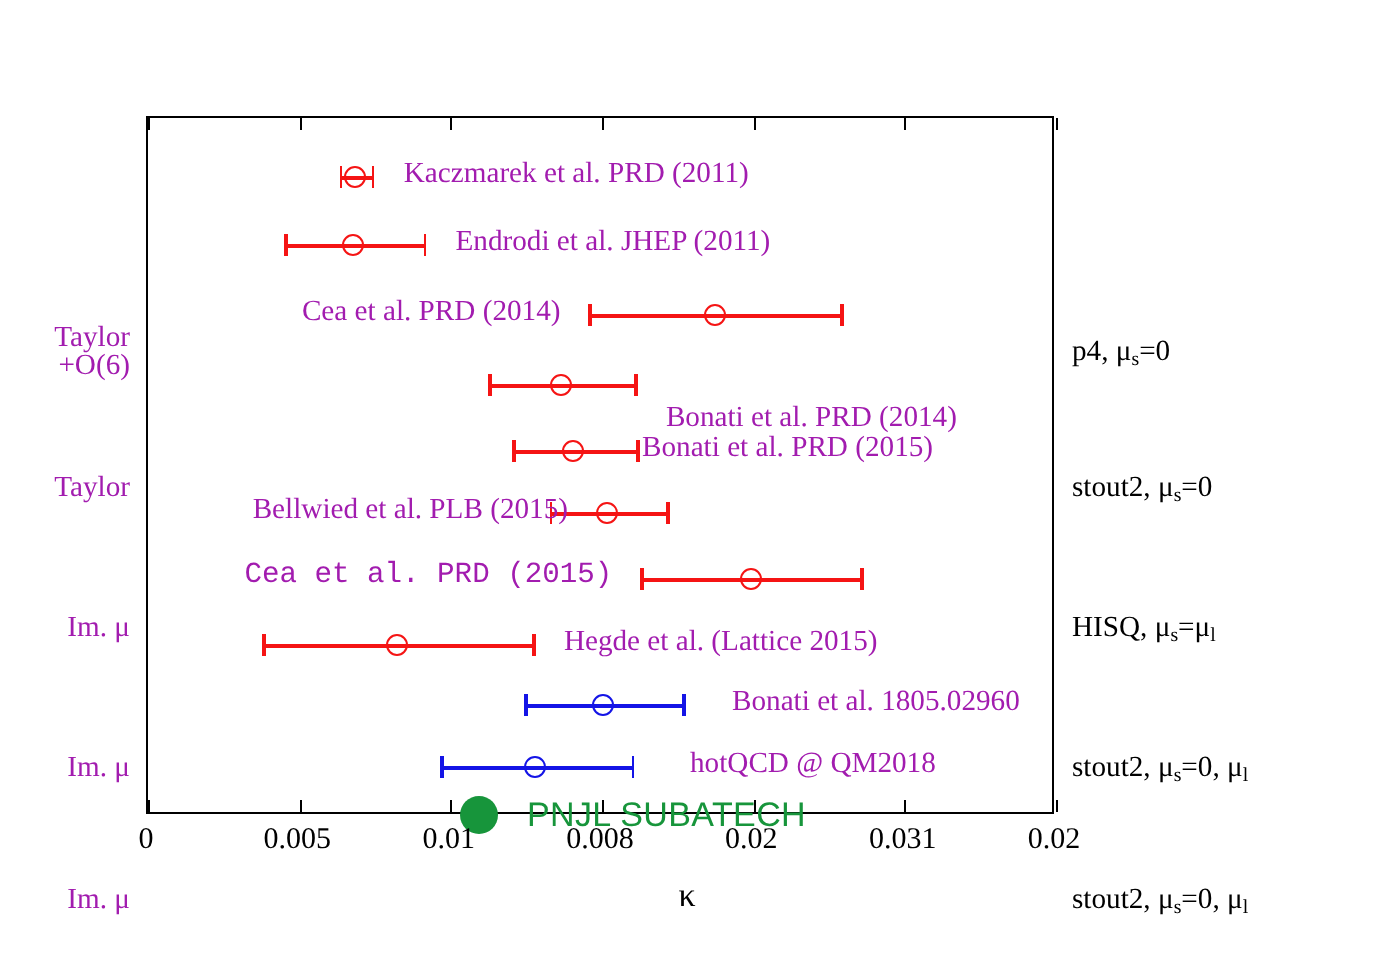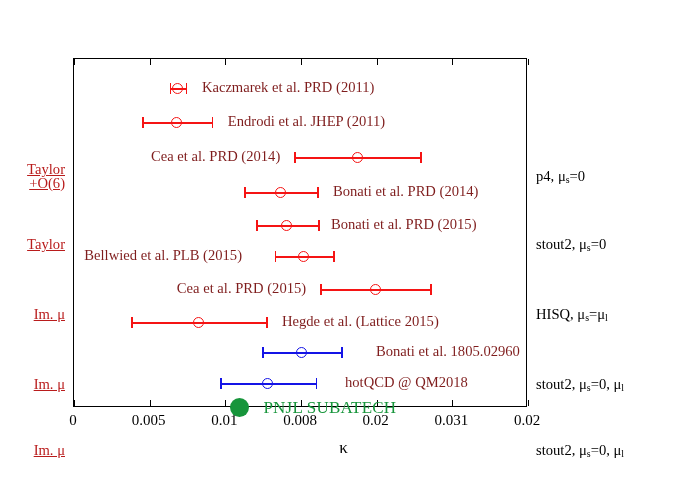--- a/index.html
+++ b/index.html
@@ -24,44 +24,44 @@
   .bar-line{position:absolute;top:0;height:1.6px;}
   .cap{position:absolute;top:-5.5px;width:1.6px;height:11px;}
   .marker{
     position:absolute;top:-5.5px;width:11px;height:11px;
     border-radius:50%;border:1.8px solid currentColor;box-sizing:border-box;
     background:transparent;
   }
 
   .cite{
     position:absolute;font-size:14.6px;line-height:1;white-space:nowrap;
-    color:#7f1d1d;top:-8px;
+    color:#a21caf;top:-8px;
   }
   .cite.right{text-align:left;}
   .cite.left{text-align:right;}
 
   
   .lbl-left{
     position:absolute;right:622px;text-align:right;white-space:nowrap;
-    font-size:14.6px;line-height:13.5px;color:#b91c1c;text-decoration:underline;
+    font-size:14.6px;line-height:13.5px;color:#a21caf;
   }
   .lbl-left span{display:block;}
   .lbl-right{
     position:absolute;left:536px;text-align:left;white-space:nowrap;
     font-size:14.6px;line-height:13.5px;color:#000;
   }
   .lbl-right span{display:block;}
   sub{font-size:0.68em;vertical-align:-0.25em;}
 
   
   .pnjl-dot{
     position:absolute;width:19px;height:19px;border-radius:50%;
   }
   .pnjl-text{
-    position:absolute;font-family:Liberation Serif, serif;
+    position:absolute;font-family:Liberation Sans, sans-serif;
     font-size:17px;letter-spacing:0.2px;white-space:nowrap;
   }
 
   
   .axis-tick-label{
     position:absolute;top:412px;font-size:15px;text-align:center;
     transform:translateX(-50%);white-space:nowrap;
   }
   .axis-title{
     position:absolute;top:438px;left:0;width:687px;text-align:center;
@@ -137,78 +137,78 @@
           <span>HISQ, μ<sub>s</sub>=μ<sub>l</sub></span>
         </div>
       </div>
       <div class="row" style="top: 192px;">
         <div class="errbar" style="color: rgb(245, 20, 20);">
           <div class="bar-line" style="left: 244.007px; width: 72.9427px; background: rgb(245, 20, 20);"></div>
           <div class="cap" style="left: 244.007px; background: rgb(245, 20, 20);"></div>
           <div class="cap" style="left: 316.949px; background: rgb(245, 20, 20);"></div>
           <div class="marker" style="left: 274.524px; color: rgb(245, 20, 20);"></div>
         </div>
-        <div class="cite right" style="left: 332.949px;">Bonati et al. PRD (2014)</div>
+        <div class="cite right" style="left: 332.949px; margin-top: 18px;">Bonati et al. PRD (2014)</div>
         <div class="lbl-left" style="top: 186px;">
           <span>Im. μ</span>
         </div>
         <div class="lbl-right" style="top: 186px;">
           <span>stout2, μ<sub>s</sub>=0, μ<sub>l</sub></span>
         </div>
       </div>
       <div class="row" style="top: 225px;">
         <div class="errbar" style="color: rgb(245, 20, 20);">
           <div class="bar-line" style="left: 255.962px; width: 62.0467px; background: rgb(245, 20, 20);"></div>
           <div class="cap" style="left: 255.962px; background: rgb(245, 20, 20);"></div>
           <div class="cap" style="left: 318.009px; background: rgb(245, 20, 20);"></div>
           <div class="marker" style="left: 281.485px; color: rgb(245, 20, 20);"></div>
         </div>
-        <div class="cite right" style="left: 331px;">Bonati et al. PRD (2015)</div>
+        <div class="cite right" style="left: 321px;">Bonati et al. PRD (2015)</div>
         <div class="lbl-left" style="top: 219px;">
           <span>Im. μ</span>
         </div>
         <div class="lbl-right" style="top: 219px;">
           <span>stout2, μ<sub>s</sub>=0, μ<sub>l</sub></span>
         </div>
       </div>
       <div class="row" style="top: 256px;">
         <div class="errbar" style="color: rgb(245, 20, 20);">
           <div class="bar-line" style="left: 274.879px; width: 58.112px; background: rgb(245, 20, 20);"></div>
           <div class="cap" style="left: 274.879px; background: rgb(245, 20, 20);"></div>
           <div class="cap" style="left: 332.991px; background: rgb(245, 20, 20);"></div>
           <div class="marker" style="left: 298.435px; color: rgb(245, 20, 20);"></div>
         </div>
-        <div class="cite left" style="right: 445px;">Bellwied et al. PLB (2015)</div>
+        <div class="cite left" style="right: 403px;">Bellwied et al. PLB (2015)</div>
       </div>
       <div class="row" style="top: 289px;">
         <div class="errbar" style="color: rgb(245, 20, 20);">
           <div class="bar-line" style="left: 320.127px; width: 109.868px; background: rgb(245, 20, 20);"></div>
           <div class="cap" style="left: 320.127px; background: rgb(245, 20, 20);"></div>
           <div class="cap" style="left: 429.995px; background: rgb(245, 20, 20);"></div>
           <div class="marker" style="left: 369.561px; color: rgb(245, 20, 20);"></div>
         </div>
-        <div class="cite left" style="right: 380.873px;">Cea et al. PRD (2015)</div>
+        <div class="cite left" style="right: 380.873px; font-family: Liberation Mono, monospace;">Cea et al. PRD (2015)</div>
       </div>
       <div class="row" style="top: 322px;">
         <div class="errbar" style="color: rgb(245, 20, 20);">
           <div class="bar-line" style="left: 130.961px; width: 134.989px; background: rgb(245, 20, 20);"></div>
           <div class="cap" style="left: 130.961px; background: rgb(245, 20, 20);"></div>
           <div class="cap" style="left: 265.95px; background: rgb(245, 20, 20);"></div>
           <div class="marker" style="left: 192.501px; color: rgb(245, 20, 20);"></div>
         </div>
         <div class="cite right" style="left: 281.95px;">Hegde et al. (Lattice 2015)</div>
       </div>
       <div class="row" style="top: 352px;">
         <div class="errbar" style="color: rgb(20, 20, 230);">
           <div class="bar-line" style="left: 262.015px; width: 78.996px; background: rgb(20, 20, 230);"></div>
           <div class="cap" style="left: 262.015px; background: rgb(20, 20, 230);"></div>
           <div class="cap" style="left: 341.011px; background: rgb(20, 20, 230);"></div>
           <div class="marker" style="left: 296.467px; color: rgb(20, 20, 230);"></div>
         </div>
-        <div class="cite right" style="left: 376px; text-align: center;">Bonati et al. 1805.02960</div>
+        <div class="cite right" style="left: 366px; text-align: center;">Bonati et al. 1805.02960</div>
       </div>
       <div class="row" style="top: 383px;">
         <div class="errbar" style="color: rgb(20, 20, 230);">
           <div class="bar-line" style="left: 219.945px; width: 95.9453px; background: rgb(20, 20, 230);"></div>
           <div class="cap" style="left: 219.945px; background: rgb(20, 20, 230);"></div>
           <div class="cap" style="left: 315.89px; background: rgb(20, 20, 230);"></div>
           <div class="marker" style="left: 262.417px; color: rgb(20, 20, 230);"></div>
         </div>
         <div class="cite right" style="left: 345px;">hotQCD @ QM2018</div>
       </div>

